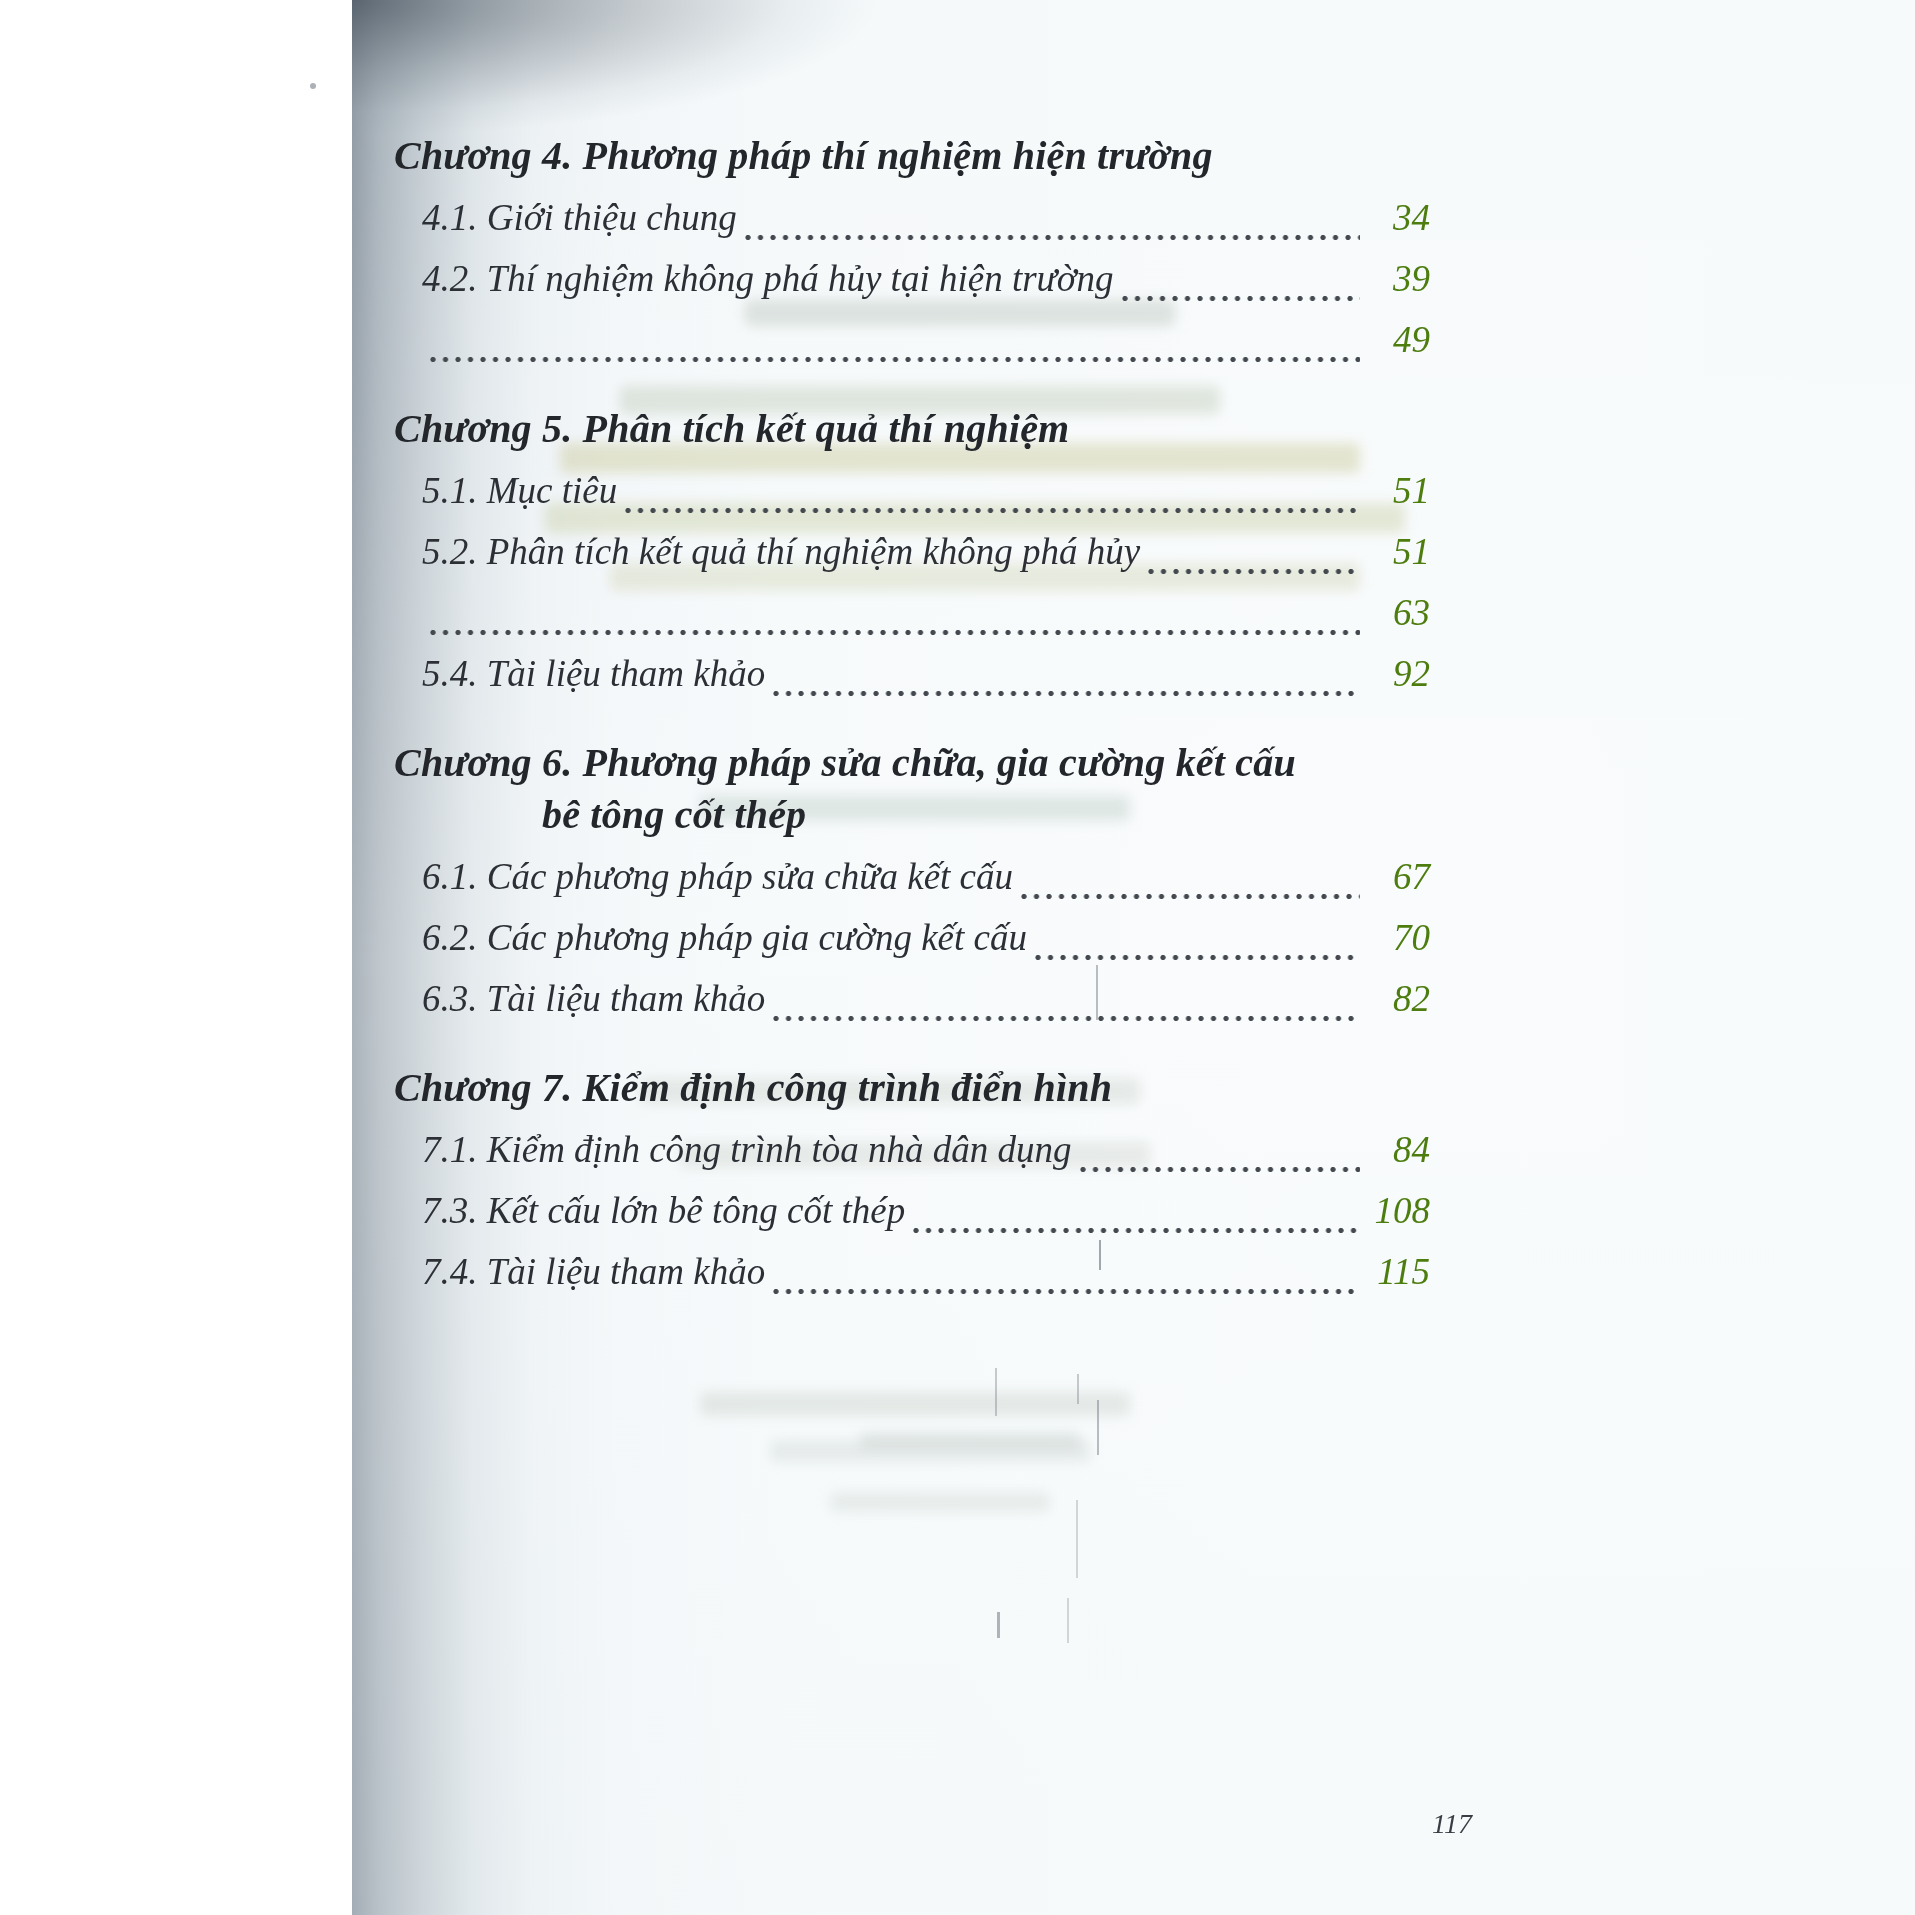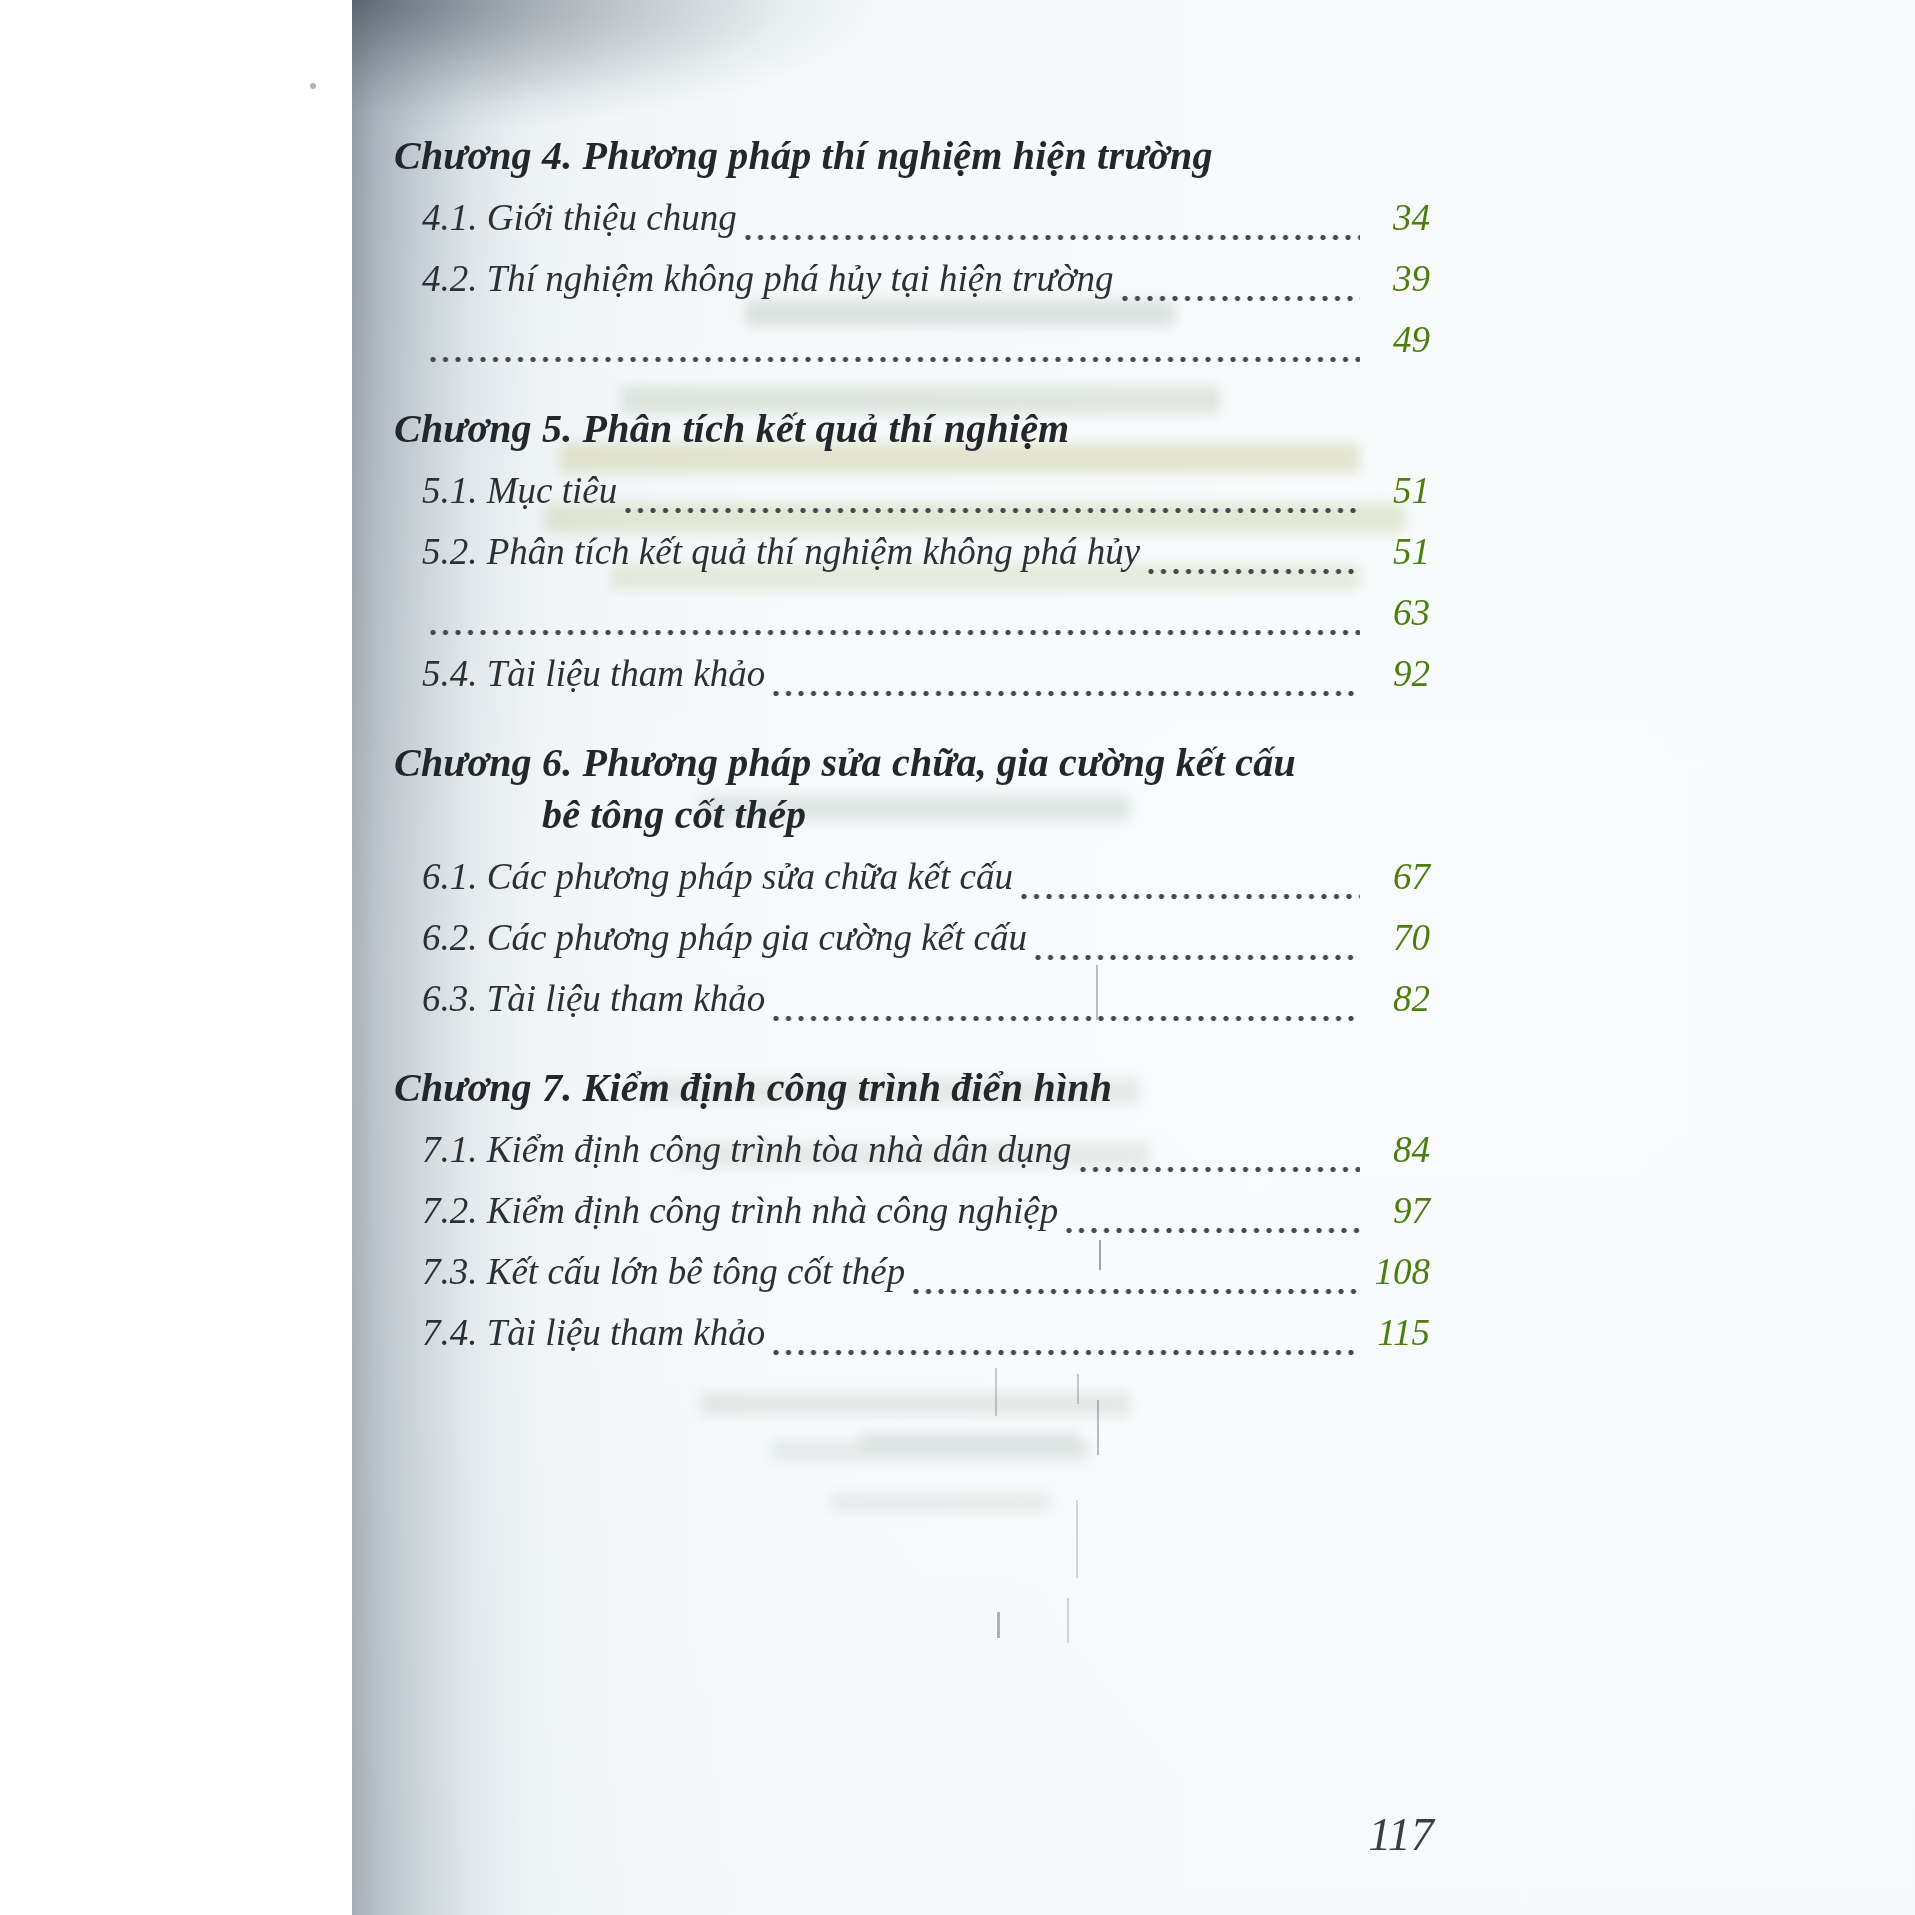--- a/index.html
+++ b/index.html
@@ -43,21 +43,21 @@
   .toc-label{white-space:nowrap;}
   .toc-dots{
     flex:1;height:7px;margin:0 6px 16px 8px;align-self:flex-end;min-width:0;
     background-image:radial-gradient(circle at 3px 3.5px, #44494f 2.2px, rgba(68,73,79,0) 3px);
     background-size:12.5px 7px;background-repeat:repeat-x;background-position:left center;
   }
   .toc-pagenum{min-width:64px;text-align:right;color:#4d7c0f;}
 
   .footer-pagenum{
     position:absolute;left:1330px;top:1808px;width:142px;height:52px;
-    text-align:center;font-size:46px;color:#3a3e44;
+    text-align:right;font-size:28px;color:#3a3e44;
   }
 
   
   .ghost{position:absolute;filter:blur(6px);border-radius:6px;pointer-events:none;}
   .g1 {left:745px; top:300px; width:430px;height:26px;background:rgba(184,196,186,.42);}
   .g2 {left:620px; top:386px; width:600px;height:28px;background:rgba(188,200,180,.40);}
   .g3 {left:560px; top:443px; width:800px;height:30px;background:rgba(203,203,158,.46);}
   .g4 {left:545px; top:503px; width:860px;height:30px;background:rgba(198,204,162,.42);}
   .g5 {left:610px; top:563px; width:750px;height:28px;background:rgba(202,208,172,.36);}
   .g6 {left:700px; top:795px; width:430px;height:26px;background:rgba(186,202,196,.40);}
@@ -175,25 +175,20 @@
     </div>
 
     <div class="toc-section">
       <div class="toc-heading">Chương 7. Kiểm định công trình điển hình</div>
       <div class="toc-row">
         <span class="toc-label">7.1. Kiểm định công trình tòa nhà dân dụng</span>
         <span class="toc-dots"></span>
         <span class="toc-pagenum">84</span>
       </div>
       <div class="toc-row">
-        <span class="toc-label">7.2. Kiểm định công trình nhà công nghiệp</span>
-        <span class="toc-dots"></span>
-        <span class="toc-pagenum">97</span>
-      </div>
-      <div class="toc-row">
         <span class="toc-label">7.3. Kết cấu lớn bê tông cốt thép</span>
         <span class="toc-dots"></span>
         <span class="toc-pagenum">108</span>
       </div>
       <div class="toc-row">
         <span class="toc-label">7.4. Tài liệu tham khảo</span>
         <span class="toc-dots"></span>
         <span class="toc-pagenum">115</span>
       </div>
     </div>

